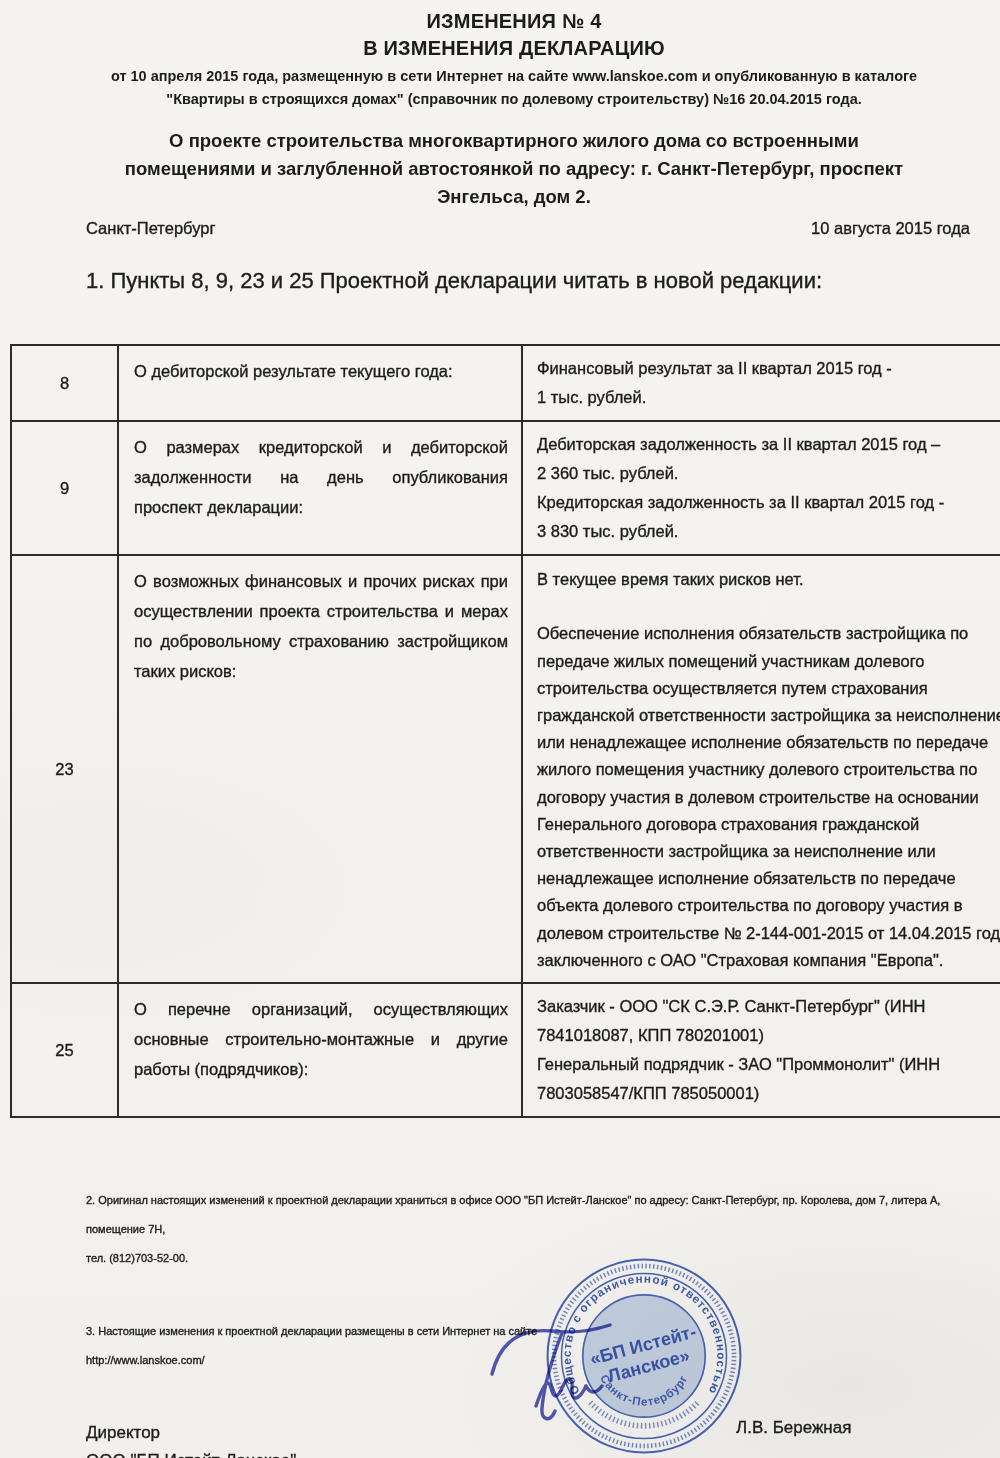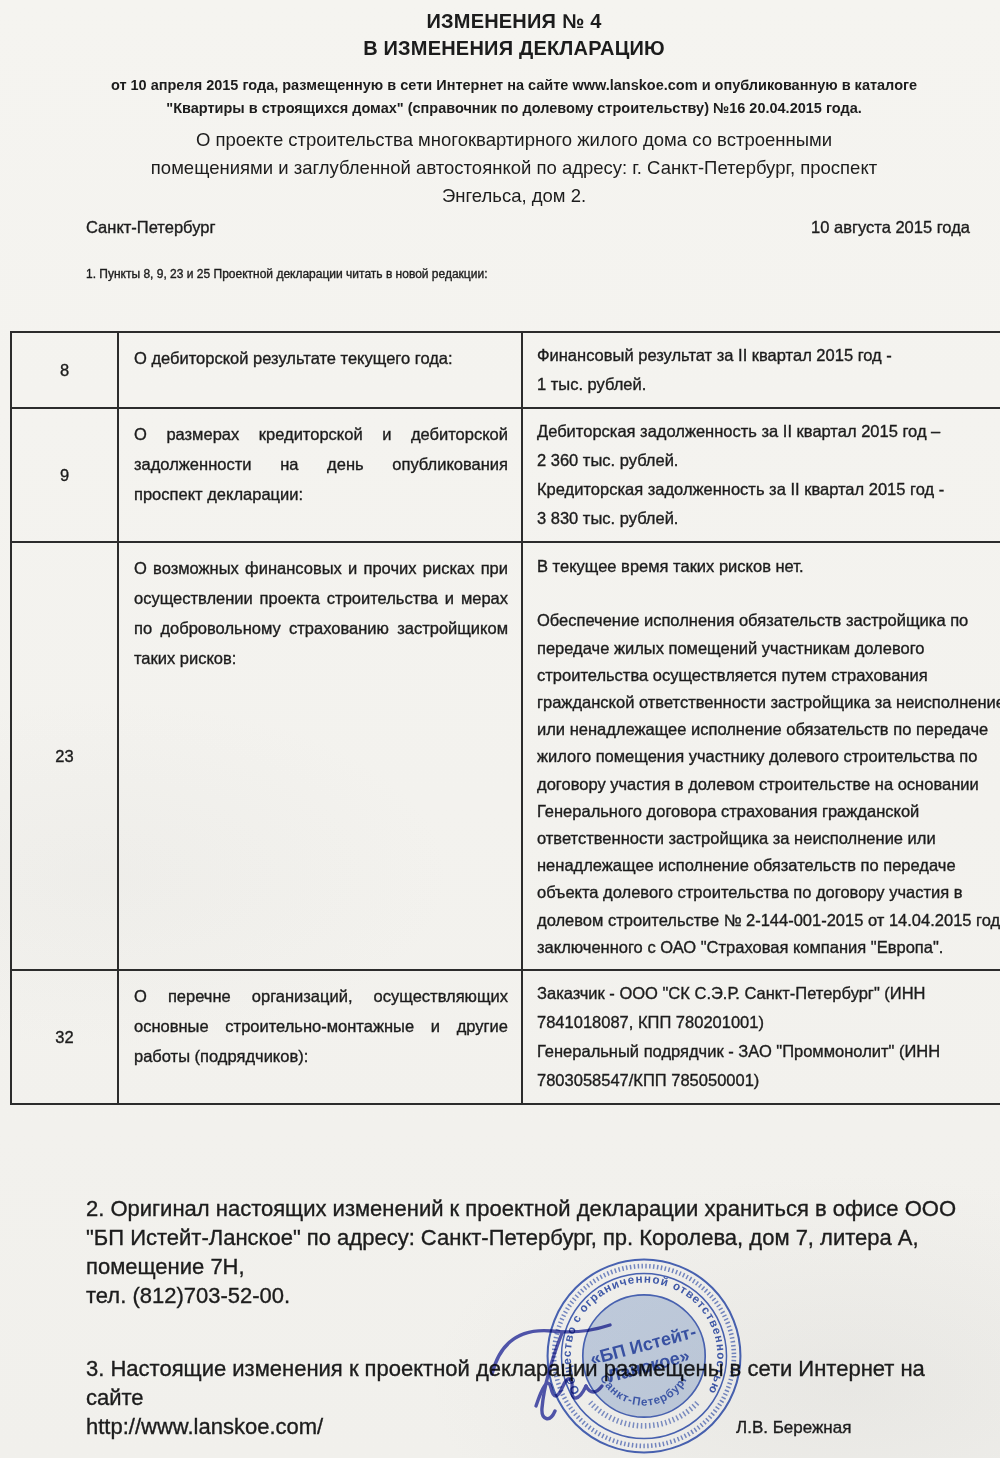--- a/index.html
+++ b/index.html
@@ -14,45 +14,45 @@
     overflow:hidden;
     font-family:"Liberation Sans","DejaVu Sans",sans-serif;
     color:#1c1c1c;
   }
   .thick{ -webkit-text-stroke:0.35px currentColor; }
   .center{text-align:center;}
   .pre{white-space:pre-line;}
 
   .title{font-size:20px;font-weight:bold;line-height:27px;letter-spacing:.2px;}
   .hdr{padding-top:8px;padding-left:28px;}
-  .subtitle{font-size:14.5px;font-weight:bold;line-height:23px;margin-top:12px;}
-  .heading{font-size:18.5px;font-weight:normal;line-height:28px;margin-top:6px;}
+  .subtitle{font-size:14.5px;font-weight:bold;line-height:23px;margin-top:3px;}
+  .heading{font-size:18.5px;font-weight:bold;line-height:28px;margin-top:16px;}
 
   .meta{display:flex;justify-content:space-between;align-items:flex-end;
         padding:0 30px 0 86px;margin-top:8px;font-size:16.5px;}
-  .intro{margin:30px 16px 0 86px;font-size:12px;}
+  .intro{margin:30px 16px 0 86px;font-size:22px;}
 
   table.decl{
     border-collapse:collapse;
     margin:50px 0 0 10px;
     width:983px;
     table-layout:fixed;
   }
   table.decl td{
     border:2px solid #2c2c2c;
     font-size:16.5px;
   }
   td.num{width:103px;text-align:center;vertical-align:middle;font-size:17px;}
   td.subject{width:374px;vertical-align:top;text-align:justify;
              padding:10px 13px 10px 15px;line-height:30px;}
   td.content{width:478px;vertical-align:top;padding:8px 10px 8px 14px;
              line-height:29px;white-space:pre-line;}
   tr.r23 td.content{line-height:27.2px;padding-top:10px;}
 
-  .para{margin:89px 30px 0 86px;font-size:22px;line-height:29px;}
+  .para{margin:68px 30px 0 86px;font-size:11px;line-height:29px;}
   .para2{margin-top:44px;}
 
   .signoff{margin:44px 0 0 86px;font-size:17px;line-height:28px;}
 
   .stamp{position:absolute;left:540px;top:1254px;width:208px;height:204px;
          opacity:.93;mix-blend-mode:multiply;}
   .signature{position:absolute;left:486px;top:1316px;width:185px;height:115px;
              mix-blend-mode:multiply;}
   .signer-name{position:absolute;left:736px;top:1418px;font-size:17px;}
 </style>
@@ -95,21 +95,21 @@
 3 830 тыс. рублей.</td>
     </tr>
     <tr class="r23">
       <td class="num thick">23</td>
       <td class="subject thick">О возможных финансовых и прочих рисках при осуществлении проекта строительства и мерах по добровольному страхованию застройщиком таких рисков:</td>
       <td class="content thick">В текущее время таких рисков нет.
 
 Обеспечение исполнения обязательств застройщика по передаче жилых помещений участникам долевого строительства осуществляется путем страхования гражданской ответственности застройщика за неисполнение или ненадлежащее исполнение обязательств по передаче жилого помещения участнику долевого строительства по договору участия в долевом строительстве на основании Генерального договора страхования гражданской ответственности застройщика за неисполнение или ненадлежащее исполнение обязательств по передаче объекта долевого строительства по договору участия в долевом строительстве № 2-144-001-2015 от 14.04.2015 года, заключенного с ОАО "Страховая компания "Европа".</td>
     </tr>
     <tr>
-      <td class="num thick">32</td>
+      <td class="num thick">25</td>
       <td class="subject thick">О перечне организаций, осуществляющих основные строительно-монтажные и другие работы (подрядчиков):</td>
       <td class="content thick">Заказчик - ООО "СК С.Э.Р. Санкт-Петербург" (ИНН 7841018087, КПП 780201001)
 Генеральный подрядчик - ЗАО "Проммонолит" (ИНН 7803058547/КПП 785050001)</td>
     </tr>
   </tbody>
     </table>
 
   <div class="para pre thick">2. Оригинал настоящих изменений к проектной декларации храниться в офисе ООО "БП Истейт-Ланское" по адресу: Санкт-Петербург, пр. Королева, дом 7, литера А, помещение 7Н,
 тел. (812)703-52-00.</div>
   <div class="para para2 pre thick">3. Настоящие изменения к проектной декларации размещены в сети Интернет на сайте

